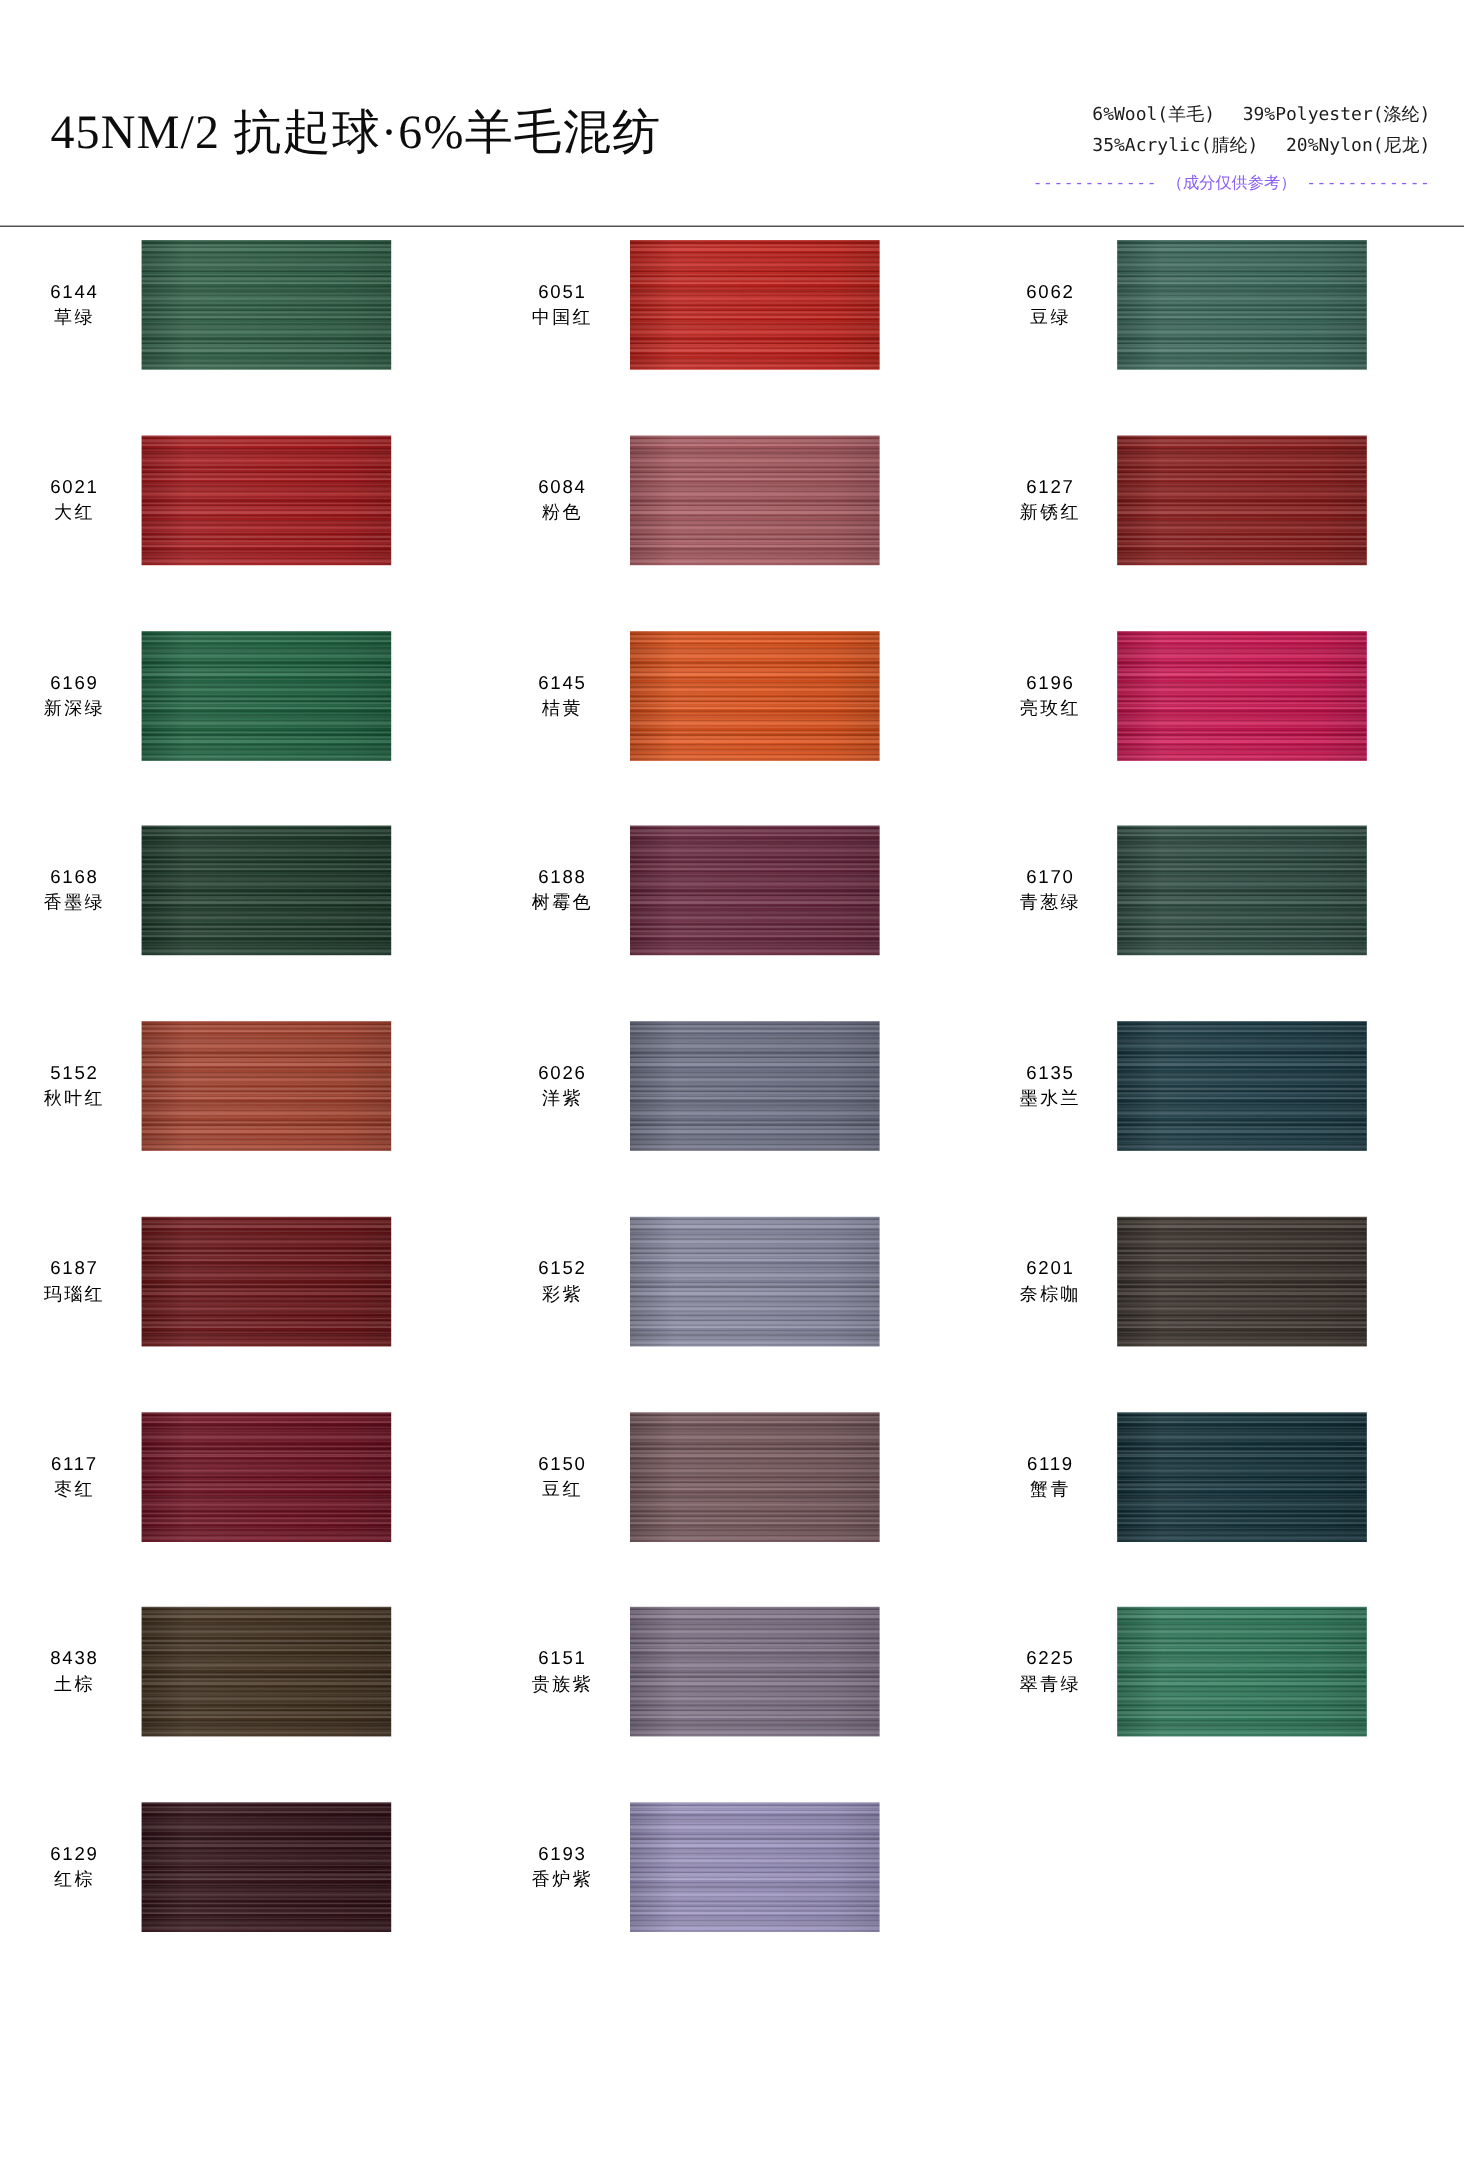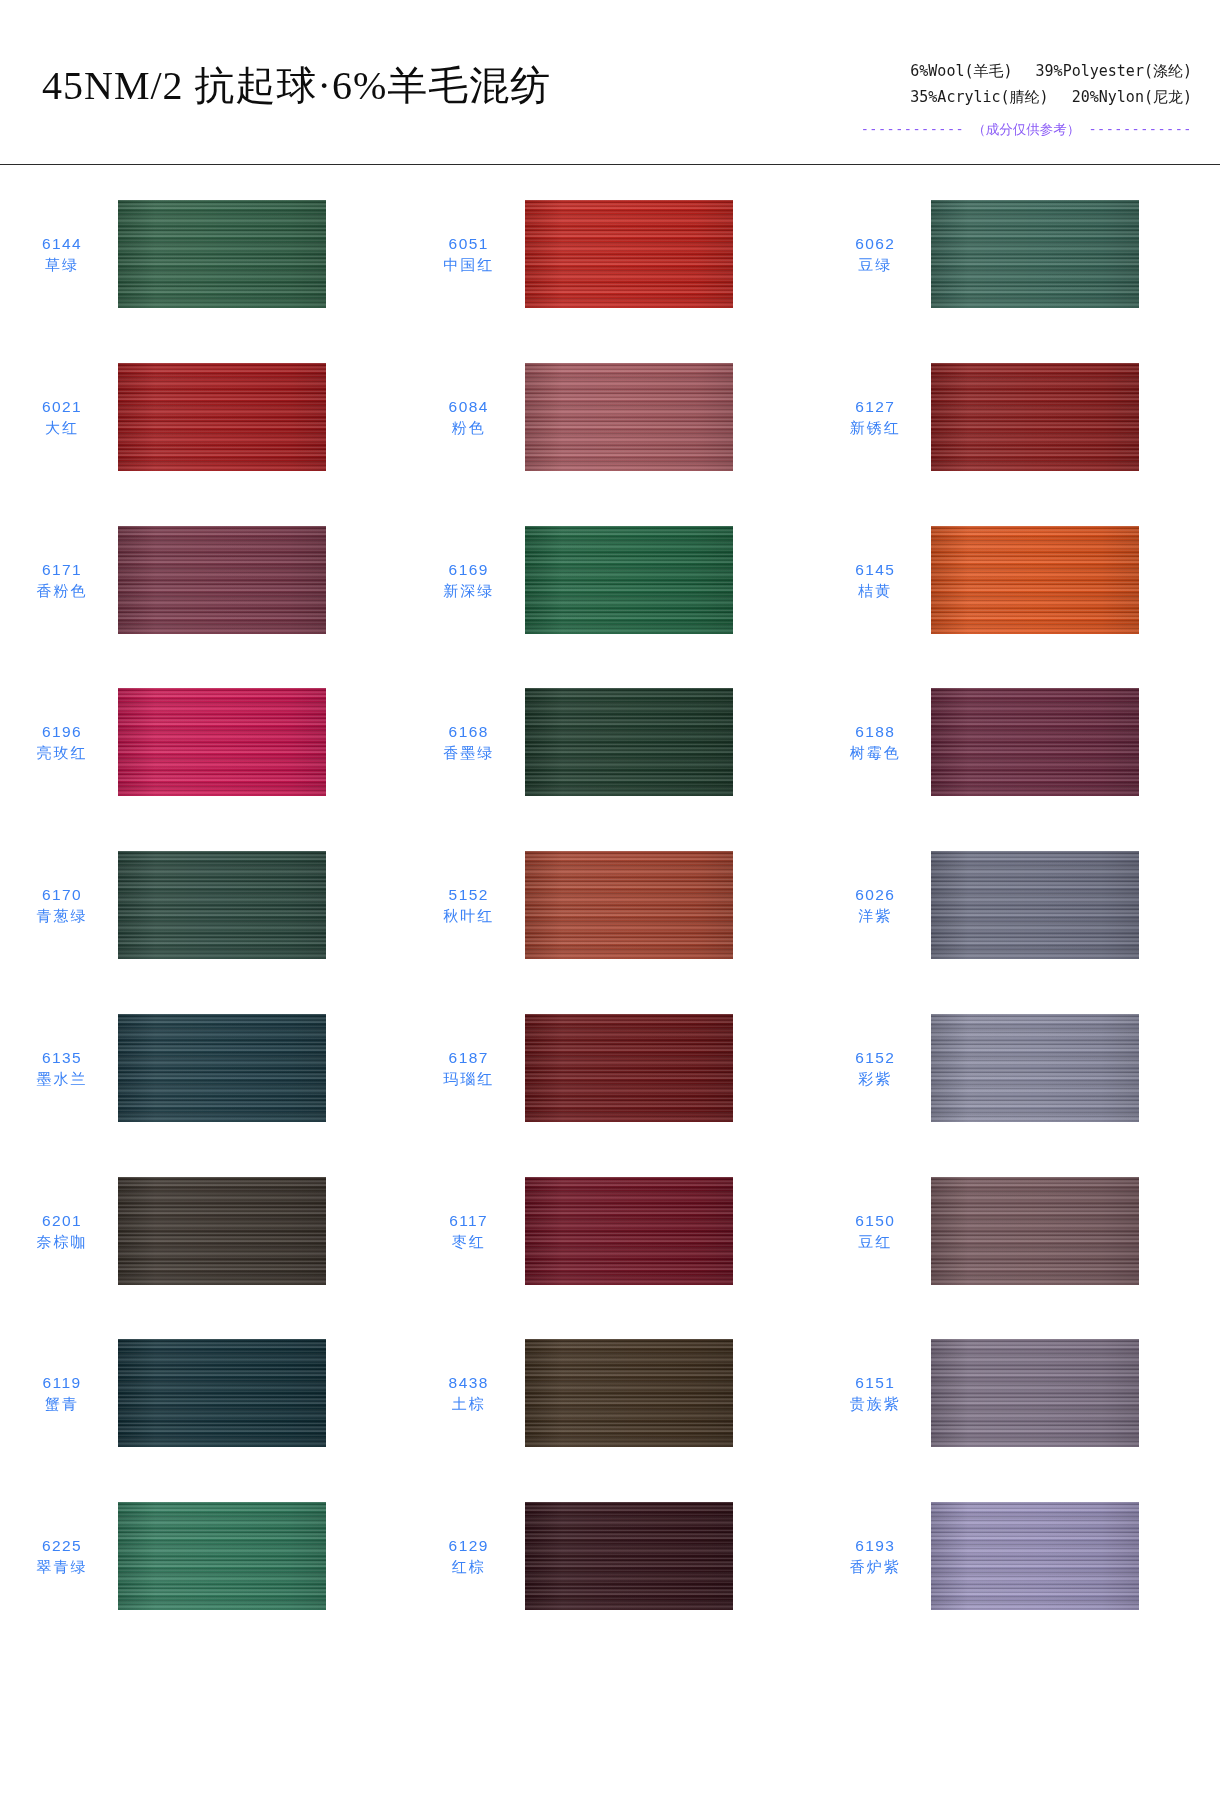--- a/index.html
+++ b/index.html
@@ -15,20 +15,21 @@
     position: relative;
     overflow: hidden;
   }
 
   
   .header {
     position: relative;
     height: 165px;
     border-bottom: 1.5px solid #2b2b2b;
     box-sizing: border-box;
+    margin-top: 24px;
   }
   .title {
     position: absolute;
     left: 42px;
     top: 58px;
     font-family: "Liberation Serif", "DejaVu Serif", serif;
     font-size: 40px;
     font-weight: 400;
     letter-spacing: 1px;
     color: #0d0d0d;
@@ -78,21 +79,21 @@
     padding-left: 16px;
     box-sizing: border-box;
   }
 
   .cell-label {
     width: 92px;
     flex: 0 0 92px;
     text-align: center;
     font-size: 15px;
     line-height: 19px;
-    color: #3b82f6;
+    color: #000000;
     font-family: "Liberation Sans", sans-serif;
     letter-spacing: 0.8px;
     user-select: none;
   }
   .cell-code {
     display: block;
     font-size: 15.5px;
     letter-spacing: 1.4px;
   }
   .cell-name {
@@ -241,30 +242,20 @@
         <span class="cell-code">6127</span>
         <span class="cell-name">新锈红</span>
       </div>
       <div class="swatch" style="background-color: rgb(142, 28, 28);">
         <div class="tex"></div>
         <div class="tex2"></div>
       </div>
     </div>
     <div class="cell">
       <div class="cell-label">
-        <span class="cell-code">6171</span>
-        <span class="cell-name">香粉色</span>
-      </div>
-      <div class="swatch" style="background-color: rgb(122, 54, 73);">
-        <div class="tex"></div>
-        <div class="tex2"></div>
-      </div>
-    </div>
-    <div class="cell">
-      <div class="cell-label">
         <span class="cell-code">6169</span>
         <span class="cell-name">新深绿</span>
       </div>
       <div class="swatch" style="background-color: rgb(29, 100, 64);">
         <div class="tex"></div>
         <div class="tex2"></div>
       </div>
     </div>
     <div class="cell">
       <div class="cell-label">

